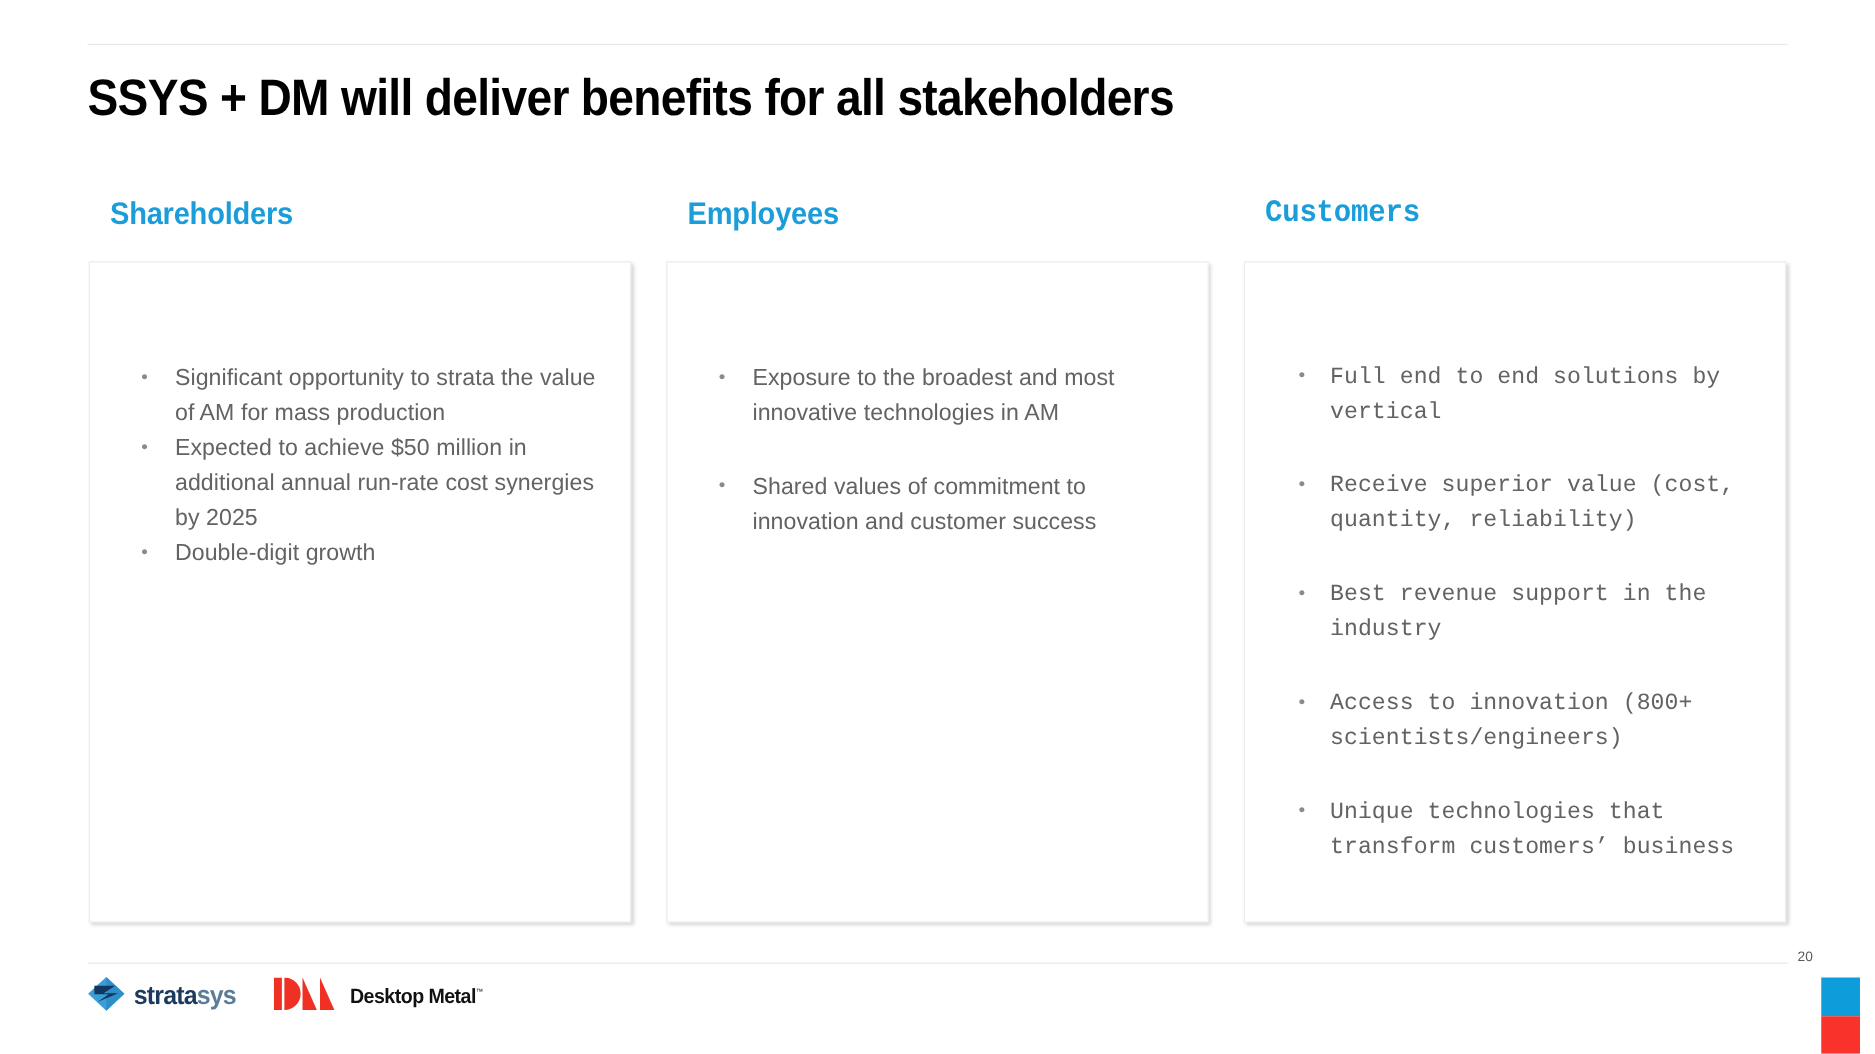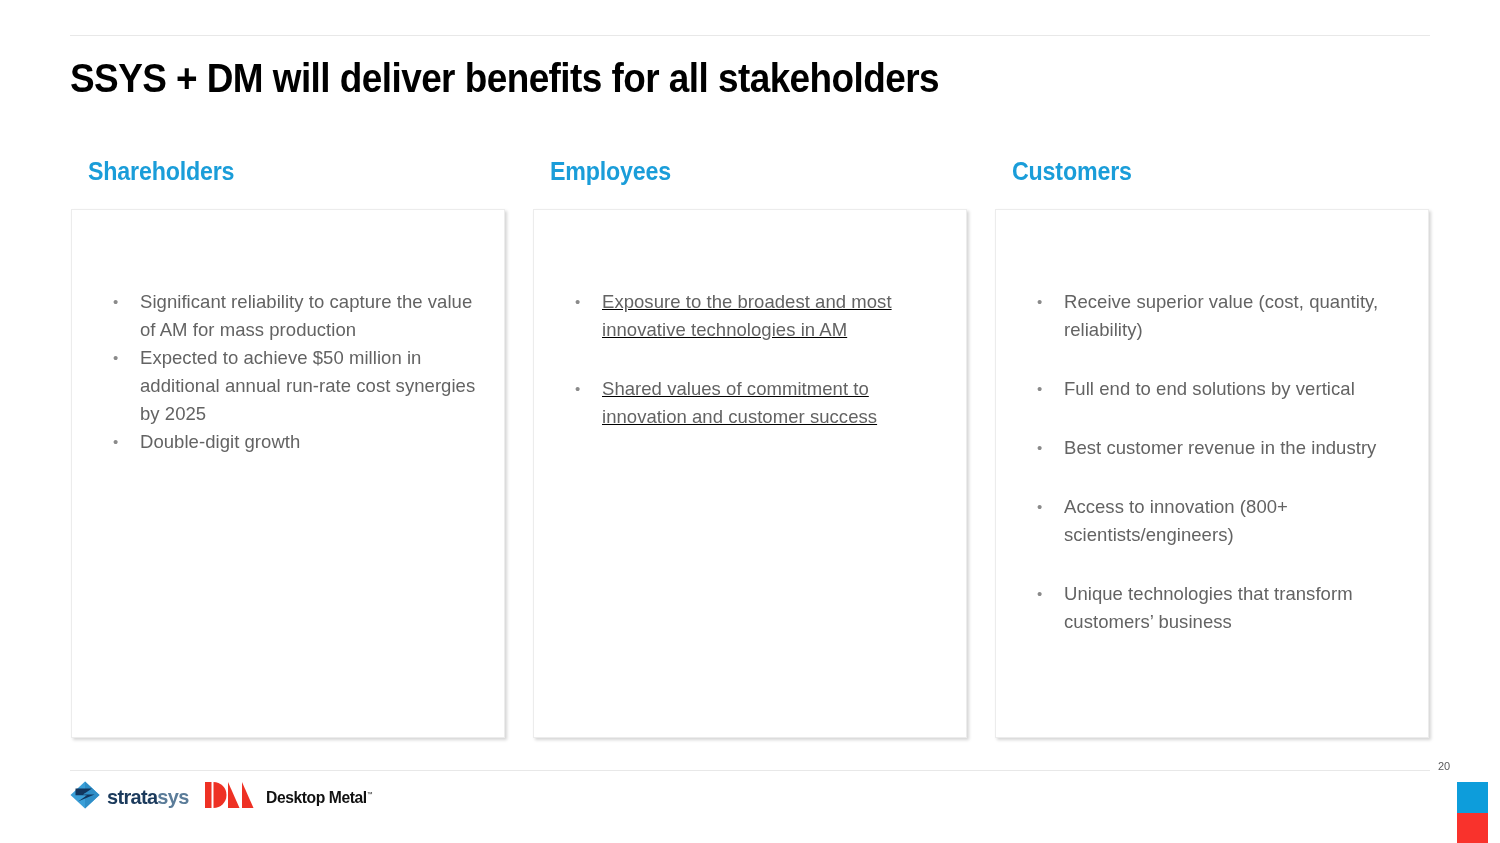--- a/index.html
+++ b/index.html
@@ -57,21 +57,21 @@
     top: 0;
     width: 1392px;
     height: 843px;
   }
   .column {
     position: absolute;
     top: 156px;
   }
   .column.c0 { left: 71px;   width: 434px; }
   .column.c1 { left: 533px;  width: 434px; }
-  .column.c2 { left: 995px;  width: 434px; }
+  .column.c2 { left: 995px;  width: 434px; font-family: Liberation Mono, monospace; }
 
   .col-heading {
     font-size: 25px;
     line-height: 30px;
     font-weight: 700;
     color: #1a9dd9;
     letter-spacing: -0.2px;
     transform: scaleX(0.93);
     transform-origin: left center;
     white-space: nowrap;
@@ -81,21 +81,21 @@
   .card {
     position: relative;
     box-sizing: border-box;
     width: 434px;
     height: 529px;
     background: #ffffff;
     border: 1px solid #ececec;
     box-shadow: 2px 2px 3px rgba(0,0,0,0.17);
     padding: 78px 20px 20px 20px;
   }
-  .card.pad-c1 { padding-top: 78px; text-decoration: underline; }
+  .card.pad-c1 { padding-top: 78px; }
   .card.pad-c2 { padding-top: 78px; }
 
   .bullets {
     list-style: none;
     margin: 0;
     padding: 0;
   }
   .bullet {
     position: relative;
     padding-left: 48px;
@@ -118,21 +118,21 @@
   .gap-loose .bullet  { margin-bottom: 31px; }
 
   
   .footer {
     position: absolute;
     left: 70px;
     bottom: 31px;
     height: 30px;
     display: flex;
     align-items: center;
-    gap: 12px;
+    gap: 26px;
   }
 
   .logo-stratasys,
   .logo-dm {
     display: flex;
     align-items: center;
     gap: 7px;
   }
   .logo-stratasys .wordmark {
     font-size: 21px;
@@ -194,44 +194,44 @@
   <div class="rule top"></div>
 
   <div class="title">SSYS + DM will deliver benefits for all stakeholders</div>
 
   <div class="columns">
 
     <div class="column c0">
       <div class="col-heading">Shareholders</div>
       <div class="card">
         <ul class="bullets gap-tight">
-          <li class="bullet">Significant reliability to capture the value of AM for mass production</li>
+          <li class="bullet">Significant opportunity to strata the value of AM for mass production</li>
           <li class="bullet">Expected to achieve $50 million in additional annual run-rate cost synergies by 2025</li>
           <li class="bullet">Double-digit growth</li>
         </ul>
       </div>
     </div>
 
     <div class="column c1">
       <div class="col-heading">Employees</div>
       <div class="card pad-c1">
         <ul class="bullets gap-loose">
           <li class="bullet">Exposure to the broadest and most innovative technologies in AM</li>
           <li class="bullet">Shared values of commitment to innovation and customer success</li>
         </ul>
       </div>
     </div>
 
     <div class="column c2">
       <div class="col-heading">Customers</div>
       <div class="card pad-c2">
         <ul class="bullets gap-loose">
+          <li class="bullet">Full end to end solutions by vertical</li>
           <li class="bullet">Receive superior value (cost, quantity, reliability)</li>
-          <li class="bullet">Full end to end solutions by vertical</li>
-          <li class="bullet">Best customer revenue in the industry</li>
+          <li class="bullet">Best revenue support in the industry</li>
           <li class="bullet">Access to innovation (800+ scientists/engineers)</li>
           <li class="bullet">Unique technologies that transform customers’ business</li>
         </ul>
       </div>
     </div>
 
   </div>
 
   <div class="rule bottom"></div>
 

